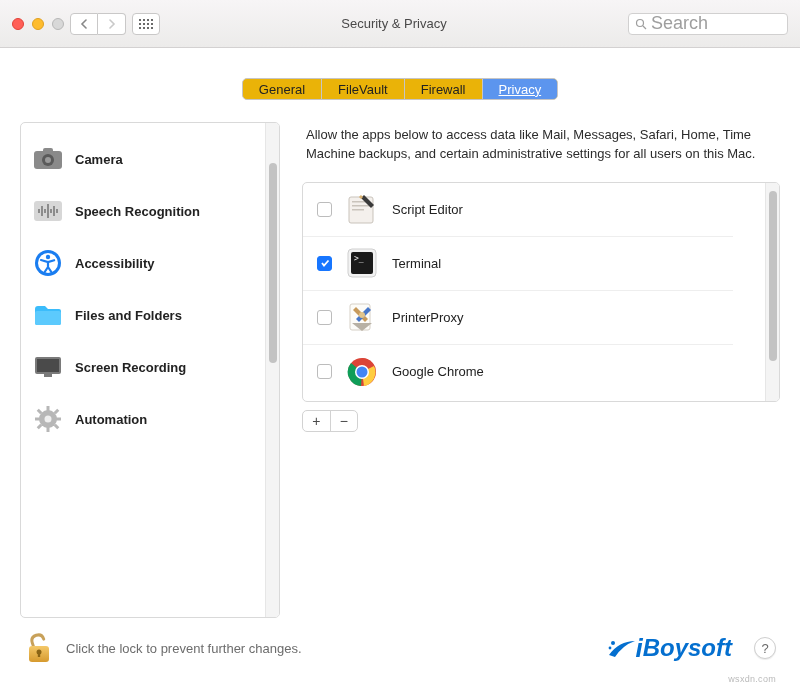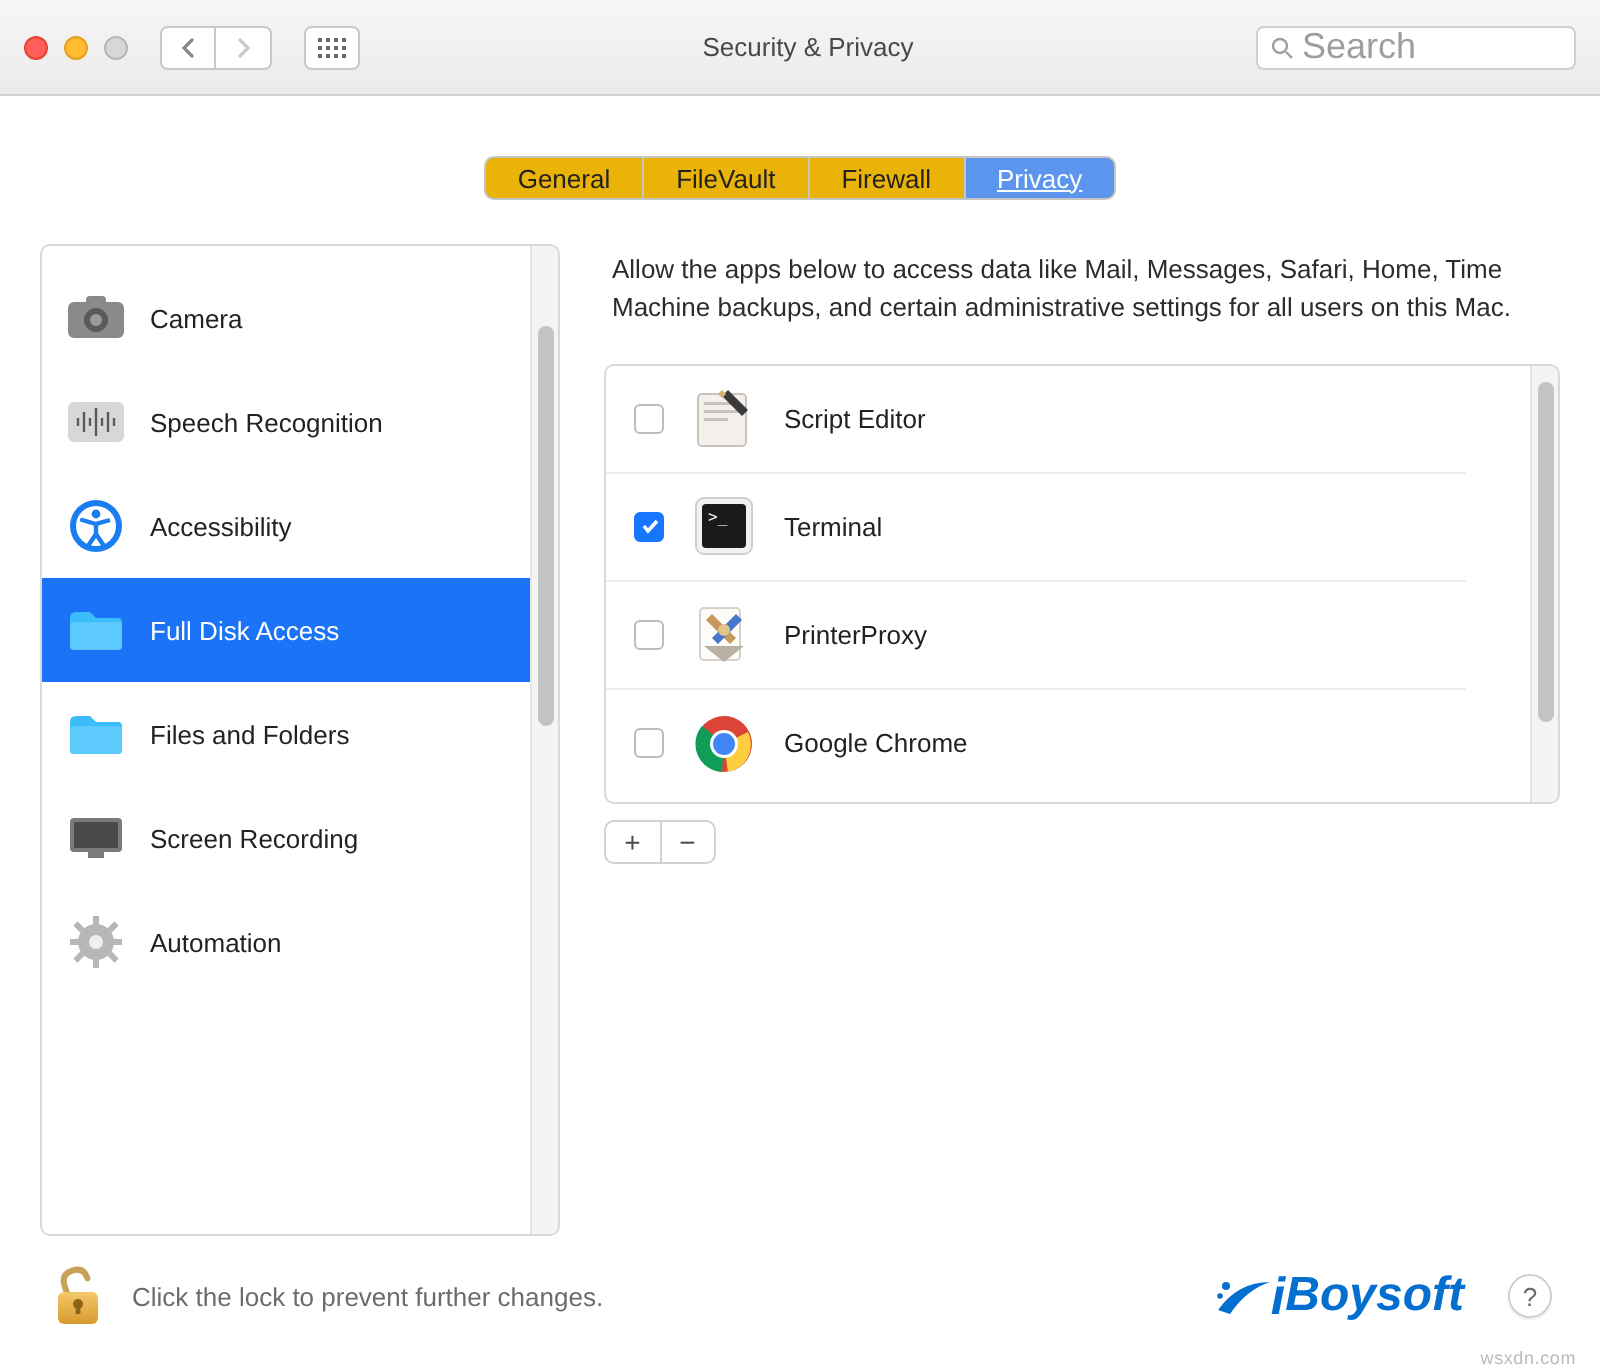--- a/index.html
+++ b/index.html
@@ -1,18 +1,18 @@
 <!DOCTYPE html>
 <html><head>
 <meta charset="utf-8">
 <style>
   * { box-sizing: border-box; margin: 0; padding: 0; }
   body { font-family: -apple-system, "Helvetica Neue", Arial, sans-serif; font-size: 13px; background: #fff; width: 800px; height: 686px; overflow: hidden; color: #222; }
   .window { width: 800px; height: 686px; background: #fff; display: flex; flex-direction: column; }
-  .titlebar { height: 48px; background: linear-gradient(#f7f5f6,#ecebea); border-bottom: 1px solid #d3d1d1; display: flex; align-items: center; padding: 0 12px; gap: 10px; }
+  .titlebar { height: 48px; background: linear-gradient(#f7f5f6,#ecebea); border-bottom: 1px solid #d3d1d1; display: flex; align-items: center; padding: 0 12px; }
   .traffic { display: flex; gap: 8px; }
   .dot { width: 12px; height: 12px; border-radius: 50%; }
   .red { background: #ff5f57; border: 0.5px solid #e24238; }
   .yellow { background: #febc2e; border: 0.5px solid #e0a020; }
   .green { background: #d8d8d8; border: 0.5px solid #b7b7b7; }
   .nav-btns { display: flex; margin-left: 6px; }
   .nav-btn { width: 28px; height: 22px; background: #fff; border: 1px solid #c9c8c8; display: flex; align-items: center; justify-content: center; color: #7f7f7f; }
   .nav-btn:first-child { border-radius: 4px 0 0 4px; }
   .nav-btn:last-child { border-radius: 0 4px 4px 0; border-left: none; }
   .grid-btn { width: 28px; height: 22px; background: #fff; border: 1px solid #c9c8c8; border-radius: 4px; display: flex; align-items: center; justify-content: center; margin-left: 6px; }
@@ -20,21 +20,21 @@
   .grid-ico span { background: #6a6a6a; width: 2px; height: 2px; }
   .title { flex: 1; text-align: center; font-size: 13px; color: #4a4949; font-weight: 500; }
   .searchwrap { width: 160px; height: 22px; border: 1px solid #d1d0d0; border-radius: 4px; background: #fff; display: flex; align-items: center; padding: 0 6px; gap: 4px; color: #9e9e9e; font-size: 18px; }
   .content { flex: 1; padding: 20px 20px 8px 20px; display: flex; flex-direction: column; }
   .tabbar { display: flex; justify-content: center; margin: 10px 0 22px 0; }
   .tabs { display: flex; border: 1px solid #c6c5c5; border-radius: 5px; overflow: hidden; background: #eab308; height: 22px; }
   .tab { padding: 0 16px; display: flex; align-items: center; font-size: 13px; border-right: 1px solid #c6c5c5; cursor: default; }
   .tab:last-child { border-right: none; text-decoration: underline; }
   .tab.active { background: #5c95ee; color: #fff; }
   .panes { flex: 1; display: flex; gap: 22px; min-height: 0; }
-  .sidebar-wrap { width: 260px; display: flex; border: 1px solid #d9d9d9; border-radius: 5px; background: #fff; position: relative; overflow: hidden; }
+  .sidebar-wrap { width: 260px; display: flex; border: 1px solid #d9d9d9; border-radius: 5px; background: #fff; position: relative; overflow: hidden; font-weight: bold; }
   .sidebar { flex: 1; overflow: hidden; }
   .sidecut { height: 10px; }
   .side-item { display: flex; align-items: center; gap: 12px; height: 52px; padding: 0 12px; font-size: 13px; }
   .side-item.selected { background: #1b73f7; color: #fff; }
   .side-icon { width: 30px; height: 30px; display: flex; align-items: center; justify-content: center; }
   .scrollbar { width: 14px; background: #f4f4f4; border-left: 1px solid #e6e6e6; position: relative; }
   .thumb { position: absolute; left: 3px; width: 8px; background: #c3c3c3; border-radius: 4px; }
   .right { flex: 1; display: flex; flex-direction: column; }
   .desc { font-size: 13px; color: #2c2c2c; line-height: 1.45; padding: 4px 4px 18px 4px; }
   .applist-wrap { border: 1px solid #d9d9d9; border-radius: 5px; background: #fff; display: flex; overflow: hidden; height: 220px; gap: 32px; }
@@ -48,21 +48,21 @@
   .app-icon { width: 32px; height: 32px; display: flex; align-items: center; justify-content: center; }
   .addremove { margin-top: 8px; display: flex; border: 1px solid #d2d2d2; border-radius: 5px; overflow: hidden; width: 56px; background: #fff; height: 22px; }
   .ar-btn { flex: 1; display: flex; align-items: center; justify-content: center; font-size: 14px; color: #4a4a4a; }
   .ar-btn:first-child { border-right: 1px solid #d2d2d2; }
   .footer { height: 60px; display: flex; align-items: center; padding: 0 4px; gap: 12px; }
   .lock { width: 30px; height: 34px; display: flex; align-items: center; justify-content: center; }
   .footer-text { color: #6c6c6c; font-size: 13px; flex: 1; }
   .brand { font-weight: 700; font-style: italic; font-size: 24px; color: #046fcf; display: flex; align-items: center; }
   .brand svg { margin-right: -2px; }
   .help { width: 22px; height: 22px; border: 1px solid #cfcfcf; border-radius: 50%; display: flex; align-items: center; justify-content: center; color: #6a6a6a; font-size: 13px; margin-left: 10px; box-shadow: 0 1px 1px rgba(0,0,0,.08); background: #fff; }
-  .watermark { position: absolute; right: 12px; bottom: 2px; font-size: 9px; color: #bababa; letter-spacing: .3px; }
+  .watermark { position: absolute; right: 24px; bottom: 2px; font-size: 9px; color: #bababa; letter-spacing: .3px; }
 </style>
 </head>
 <body>
 <div class="window">
 
   <div class="titlebar">
     <div class="traffic">
       <div class="dot red"></div>
       <div class="dot yellow"></div>
       <div class="dot green"></div>
@@ -152,29 +152,20 @@
           <div class="side-item">
             <div class="side-icon">
               <svg width="28" height="28" viewBox="0 0 28 28">
                   <circle cx="14" cy="14" r="13" fill="#1a7df0"></circle>
                   <circle cx="14" cy="14" r="10" fill="#fff"></circle>
                   <circle cx="14" cy="8" r="2.2" fill="#1a7df0"></circle>
                   <path d="M7 11 L14 13 L21 11 L14 13 L14 18 L10 24 M14 18 L18 24" stroke="#1a7df0" stroke-width="2.2" fill="none" stroke-linecap="round"></path>
                 </svg>
             </div>
             <span>Accessibility</span>
-          </div>
-          <div class="side-item selected">
-            <div class="side-icon">
-              <svg width="30" height="24" viewBox="0 0 30 24">
-                  <path d="M2 6 Q2 3 5 3 L12 3 L15 6 L26 6 Q28 6 28 8 L28 20 Q28 22 26 22 L4 22 Q2 22 2 20 Z" fill="#3bbcfb"></path>
-                  <rect x="2" y="8" width="26" height="14" rx="2" fill="#5ccafd"></rect>
-                </svg>
-            </div>
-            <span>Full Disk Access</span>
           </div>
           <div class="side-item">
             <div class="side-icon">
               <svg width="30" height="24" viewBox="0 0 30 24">
                   <path d="M2 6 Q2 3 5 3 L12 3 L15 6 L26 6 Q28 6 28 8 L28 20 Q28 22 26 22 L4 22 Q2 22 2 20 Z" fill="#3bbcfb"></path>
                   <rect x="2" y="8" width="26" height="14" rx="2" fill="#5ccafd"></rect>
                 </svg>
             </div>
             <span>Files and Folders</span>
           </div>

